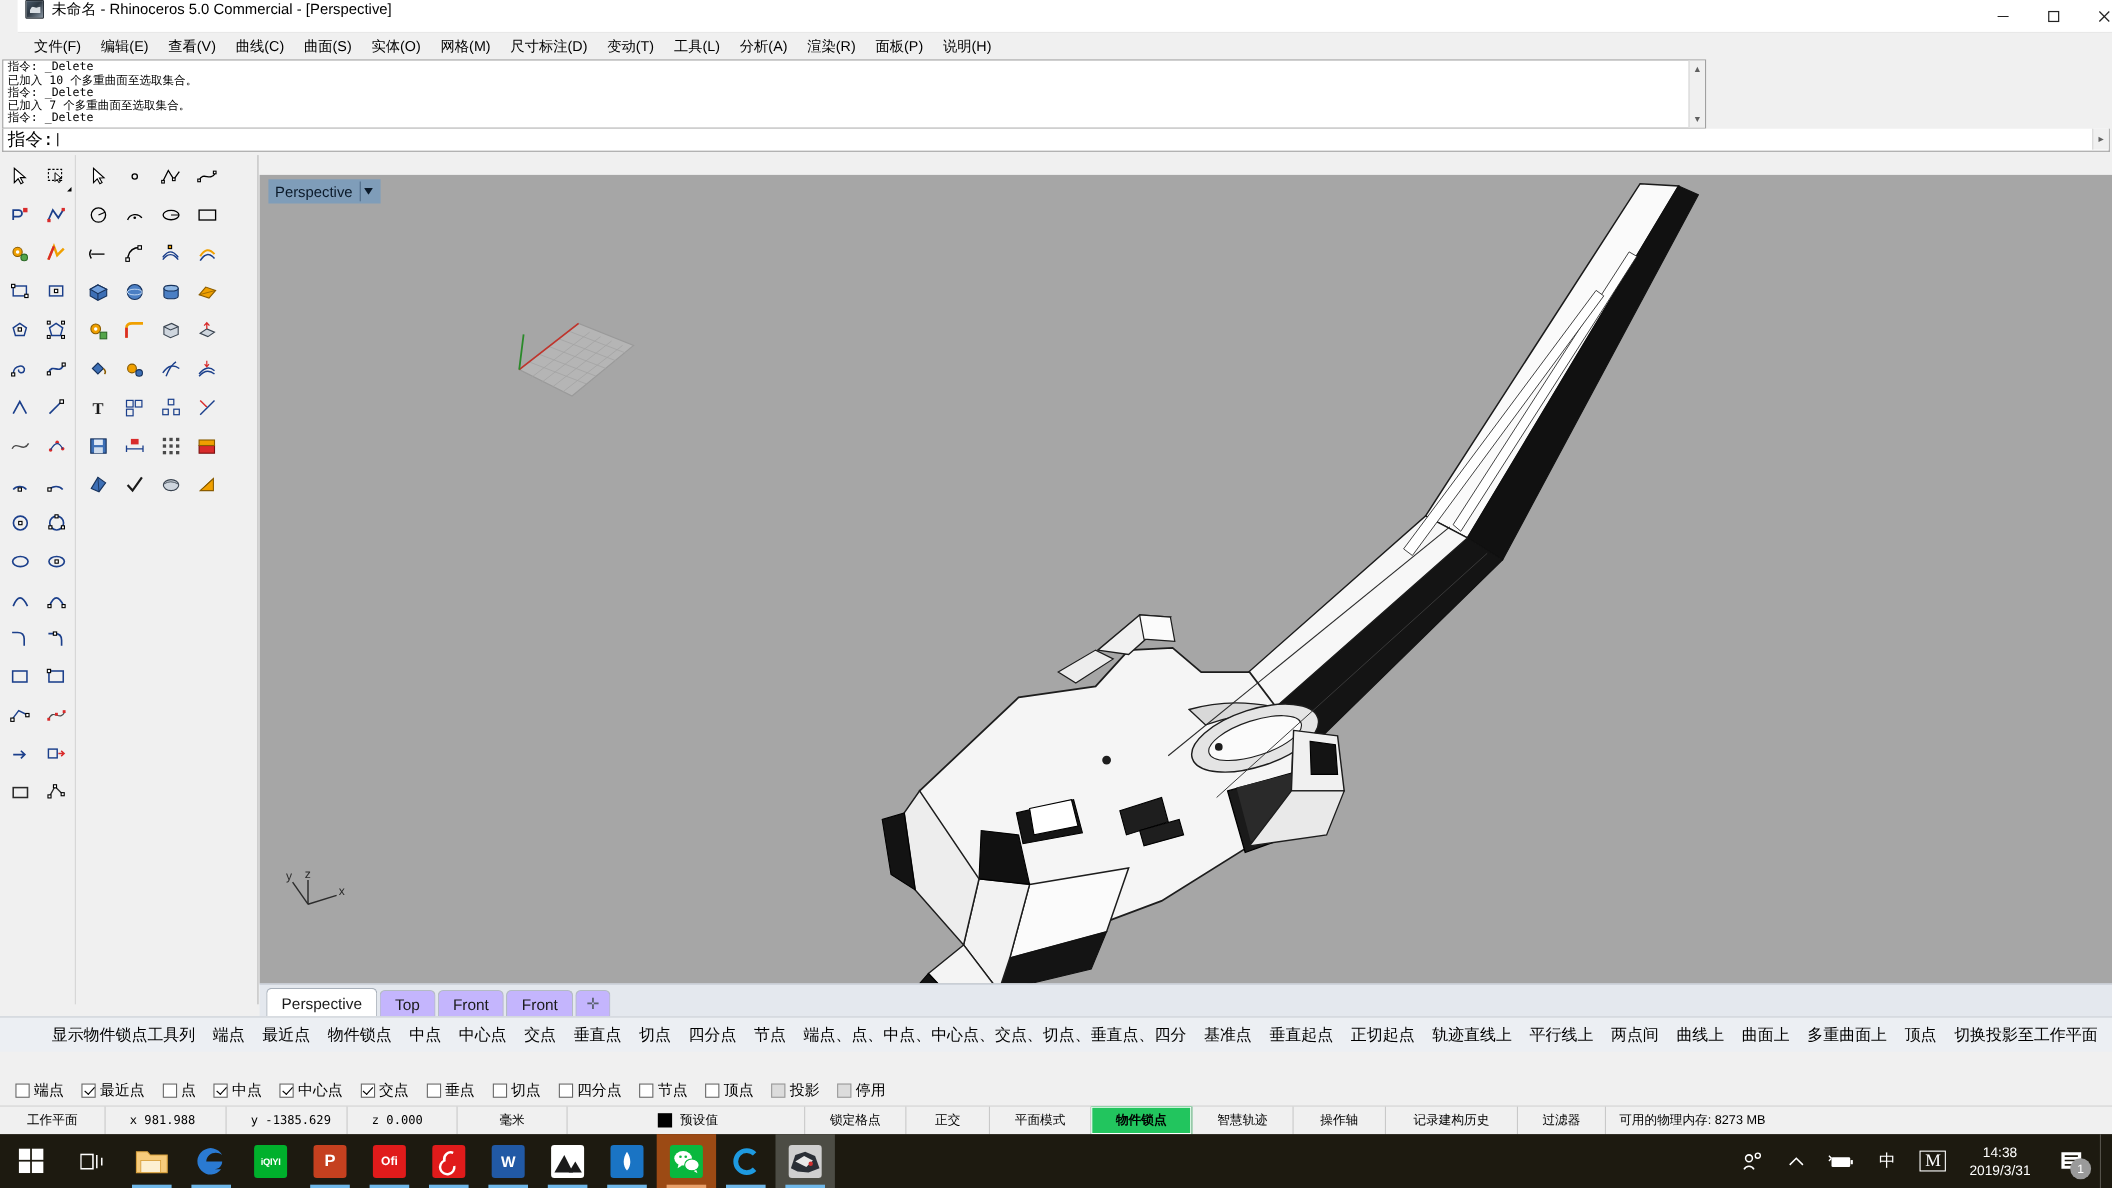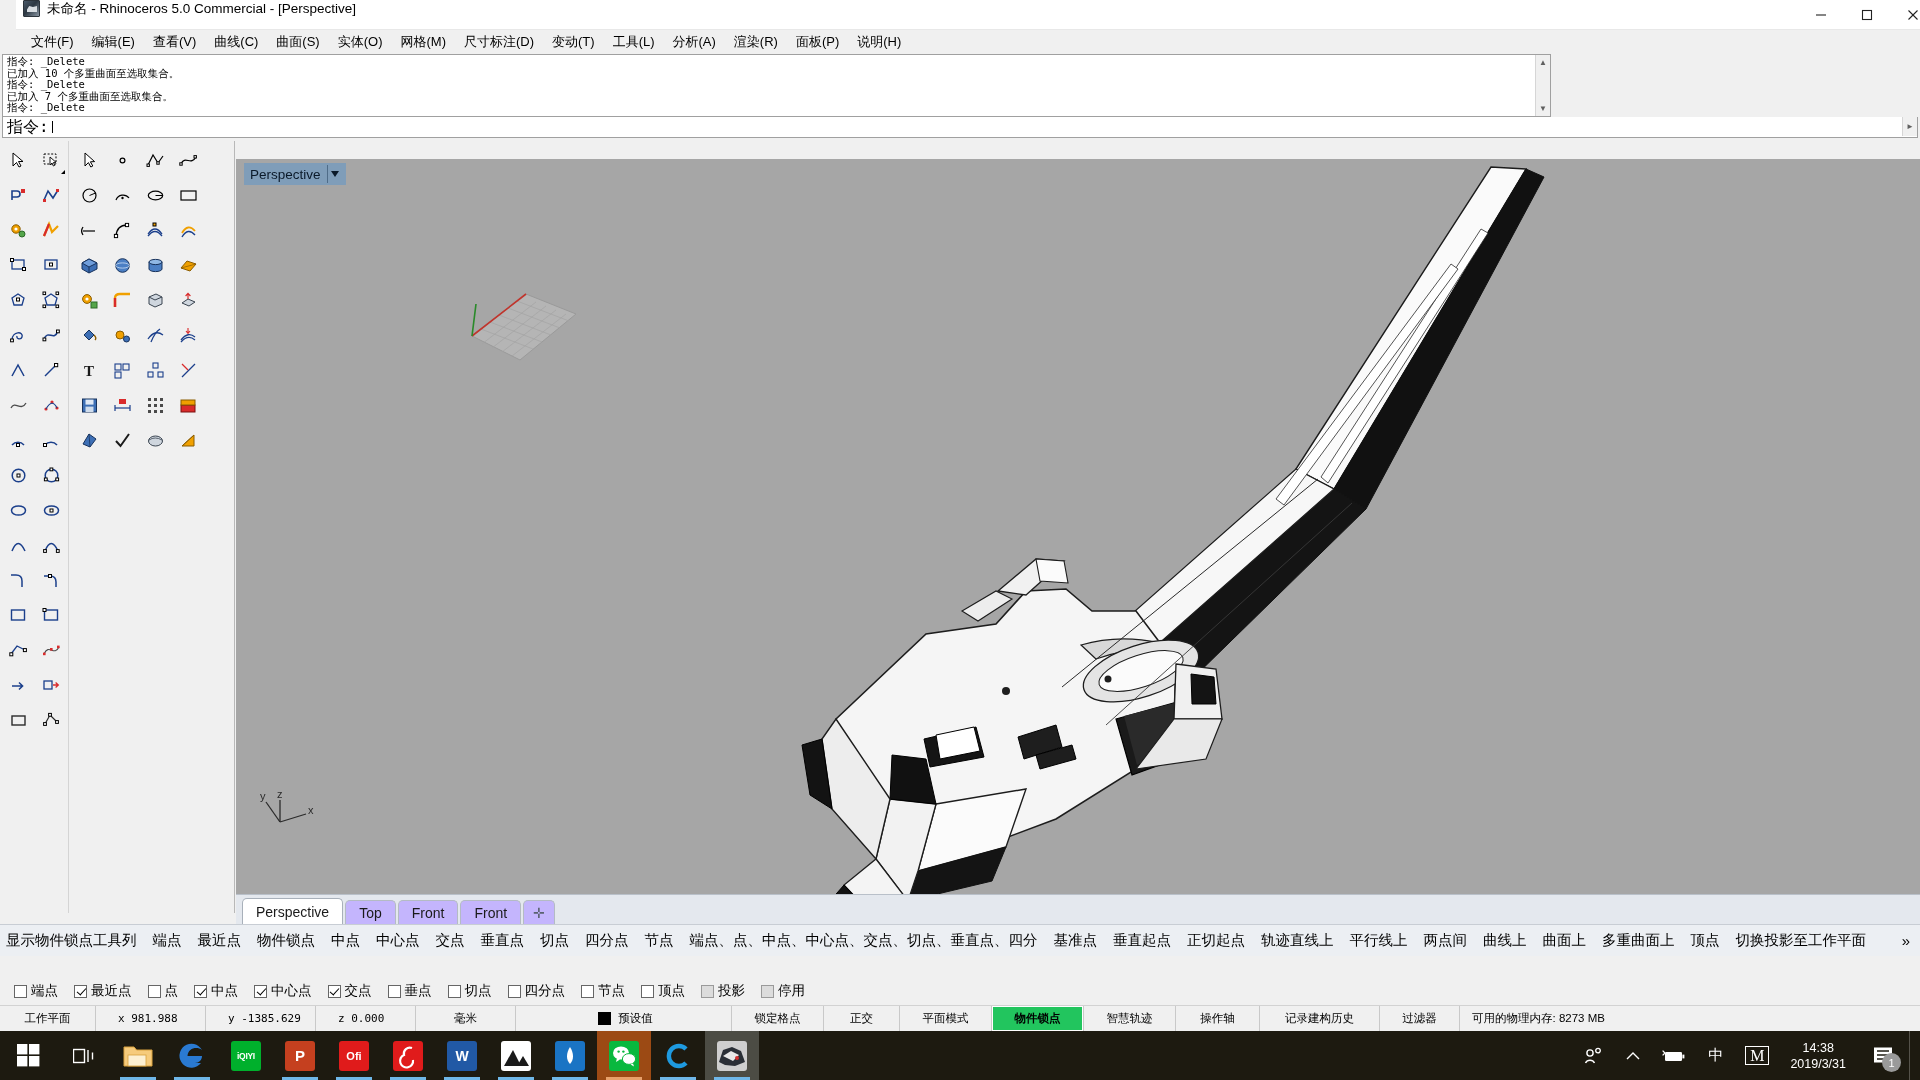--- a/index.html
+++ b/index.html
@@ -133,21 +133,21 @@
   .vp-tab.active { background:#fff; border-color:#a8b0ba; height:26px; }
   .vp-tab.plus { padding:0 9px; color:#5a6270; }
 
   
   .osnap-bar {
     position:absolute; left:0; top:924px; width:1920px; height:32px;
     background:#eceff3; border-top:1px solid #c8cdd4;
     display:flex; align-items:center; white-space:nowrap; overflow:hidden;
   }
   .osnap-item { font-size:14.5px; color:#000; padding:0 8px; }
-  .osnap-item.lead { padding-left:6px; }
+  .osnap-item.lead { padding-left:6px;margin-left:41px; }
   .osnap-more { margin-left:auto; padding:0 10px; font-size:15px; color:#000; }
 
   
   .check-bar {
     position:absolute; left:0; top:977px; width:1920px; height:28px;
     background:#f0f0f0; display:flex; align-items:center; padding-left:14px;
   }
   .chk { display:flex; align-items:center; margin-right:16px; }
   .chk .box {
     width:13px; height:13px; border:1px solid #666; background:#fff;

